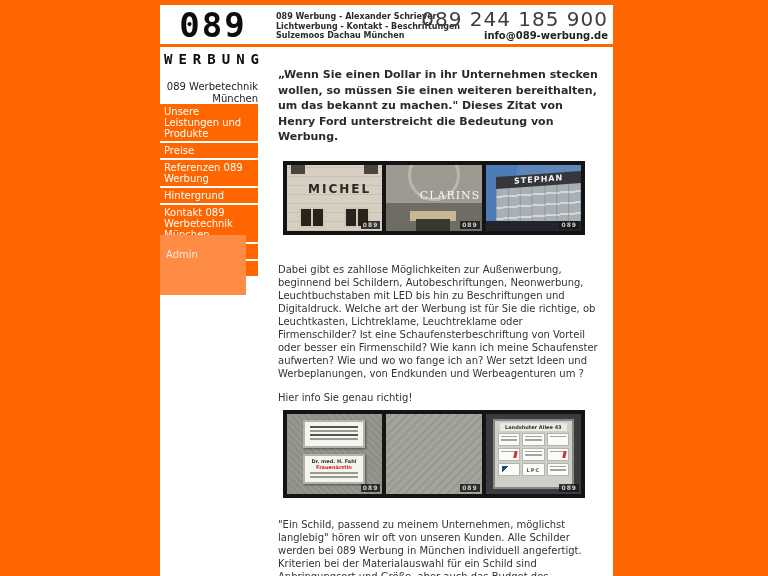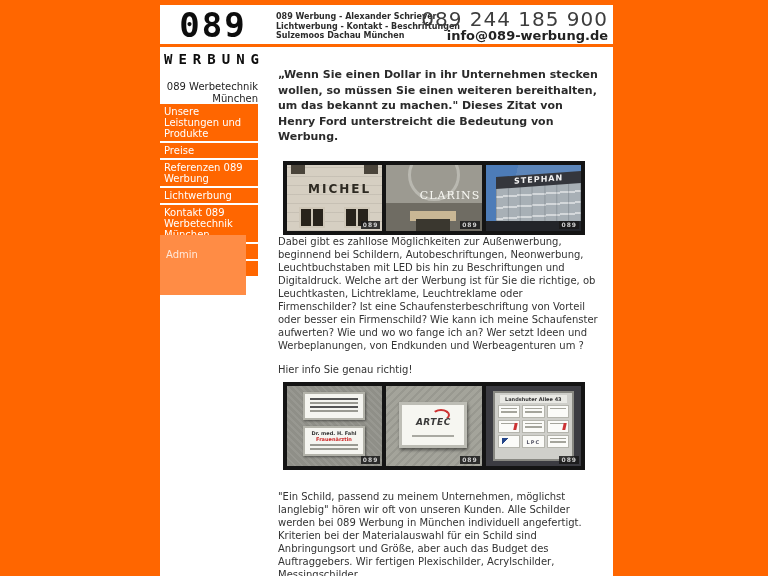--- a/index.html
+++ b/index.html
@@ -8,21 +8,21 @@
   .page { position:absolute; left:160px; top:0; width:453px; height:576px; }
 
   
   .header-band { position:absolute; left:0; top:5px; width:453px; height:39px; background:#ffffff; }
   .logo-089 { position:absolute; left:3px; top:2px; width:100px; text-align:center;
               font-family:"DejaVu Sans Mono","Liberation Mono",monospace;
               font-weight:bold; font-size:34px; line-height:36px; letter-spacing:2px; color:#0d0d0d; cursor:pointer; }
   .tagline { position:absolute; left:116px; top:7px; font-size:8px; line-height:9.5px; color:#2c2c2c; font-weight:bold; }
   .contact { position:absolute; right:5px; top:3px; text-align:right; }
   .phone { font-size:20px; line-height:22px; color:#3d3d3d; letter-spacing:1px; }
-  .email { font-size:13px; line-height:11px; color:#222; font-weight:bold; cursor:pointer; }
+  .email { font-size:10px; line-height:11px; color:#222; font-weight:bold; cursor:pointer; }
   .divider { position:absolute; left:0; top:44px; width:453px; height:3px; background:#ff6600; }
 
   
   .content { position:absolute; left:0; top:47px; width:453px; height:529px; background:#ffffff; }
   .logo-werbung { position:absolute; left:4px; top:4px; width:96px;
                   font-family:"DejaVu Sans Mono","Liberation Mono",monospace;
                   font-weight:bold; font-size:14px; letter-spacing:6px; color:#0d0d0d; white-space:nowrap; }
 
   
   .sidebar { position:absolute; left:0; top:0; width:98px; }
@@ -31,21 +31,21 @@
   .menu { position:absolute; left:0; top:57px; width:98px; }
   .menu-item { background:#ff6600; color:#fff; font-size:10px; line-height:11px;
                padding:2px 3px 2px 4px; border-bottom:2px solid #fff; cursor:pointer; }
   .admin-block { position:absolute; left:0; top:188px; width:86px; height:60px; background:#ff8c45; }
   .admin-link { padding:14px 0 0 6px; font-size:10px; color:rgba(255,255,255,0.8); cursor:pointer; }
 
   
   .main { position:absolute; left:118px; top:0; width:322px; color:#333; }
   .intro { margin-top:20px; font-size:11px; line-height:15.5px; font-weight:bold; color:#2b2b2b; }
   .body-text { font-size:10px; line-height:13px; color:#333; }
-  .p2 { }
+  .p2 { margin-top:28px; }
   .callout { margin-top:11px; }
   .section-heading { margin-top:11px; font-size:11px; font-weight:bold; color:#2b2b2b; }
   .p3 { margin-top:20px; }
 
   
   .strip { margin-top:16px; margin-left:5px; width:302px; background:#141414; padding:4px;
            display:flex; gap:4px; }
   .strip2 { margin-top:6px; }
   .photo { position:relative; flex:1 1 0; overflow:hidden; }
   .ph1 { height:66px; }
@@ -143,21 +143,21 @@
 
   <div class="content">
     <div class="logo-werbung">WERBUNG</div>
 
     <div class="sidebar">
       <div class="sidebar-title">089 Werbetechnik München</div>
       <div class="menu">
         <div class="menu-item">Unsere Leistungen und Produkte</div>
         <div class="menu-item">Preise</div>
         <div class="menu-item">Referenzen 089 Werbung</div>
-        <div class="menu-item">Lichtwerbung</div>
+        <div class="menu-item">Hintergrund</div>
         <div class="menu-item">Kontakt 089 Werbetechnik München</div>
         <div class="menu-item">Impressum</div>
         <div class="menu-item">Datenschutz</div>
       </div>
       <div class="admin-block">
         <div class="admin-link">Admin</div>
       </div>
     </div>
 
     <div class="main">
@@ -202,25 +202,20 @@
           </div>
           <div class="plate bottom">
             <div class="nm">Dr. med. H. Fahl</div>
             <div class="red">Frauenärztin</div>
             <div class="tline"></div>
             <div class="tline"></div>
           </div>
           <div class="wm">089</div>
         </div>
         <div class="photo ph2 artec">
-          <div class="frame">
-            <div class="swoosh"></div>
-            <div class="brand">ARTEC</div>
-            <div class="sub"></div>
-          </div>
           <div class="wm">089</div>
         </div>
         <div class="photo ph2 board">
           <div class="panel">
             <div class="hdr">Landshuter Allee 43</div>
             <div class="cards">
               <div class="card">
                   <div class="cl"></div>
                   <div class="cl"></div>
                 </div>

